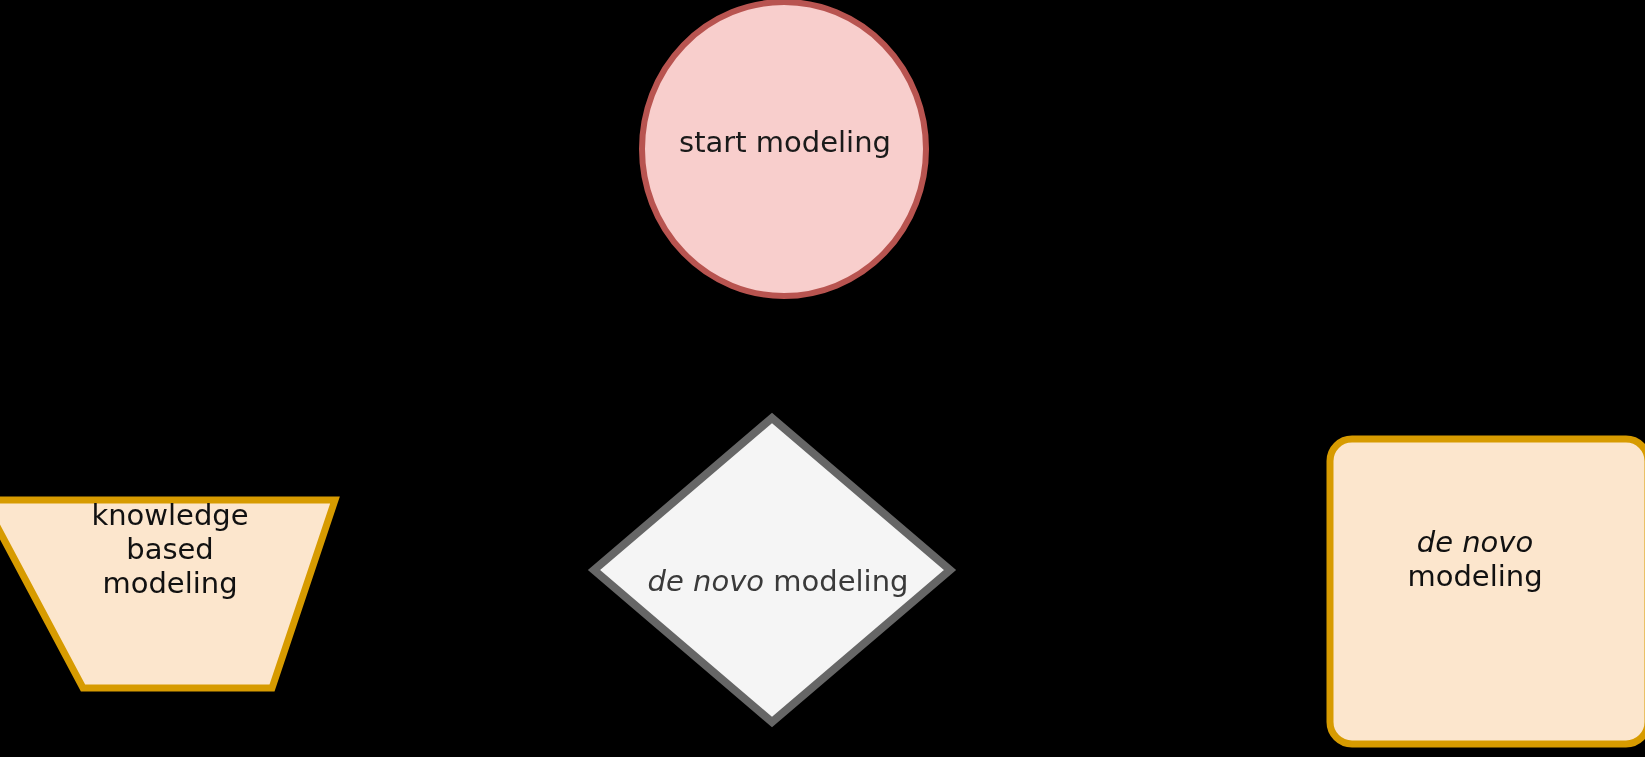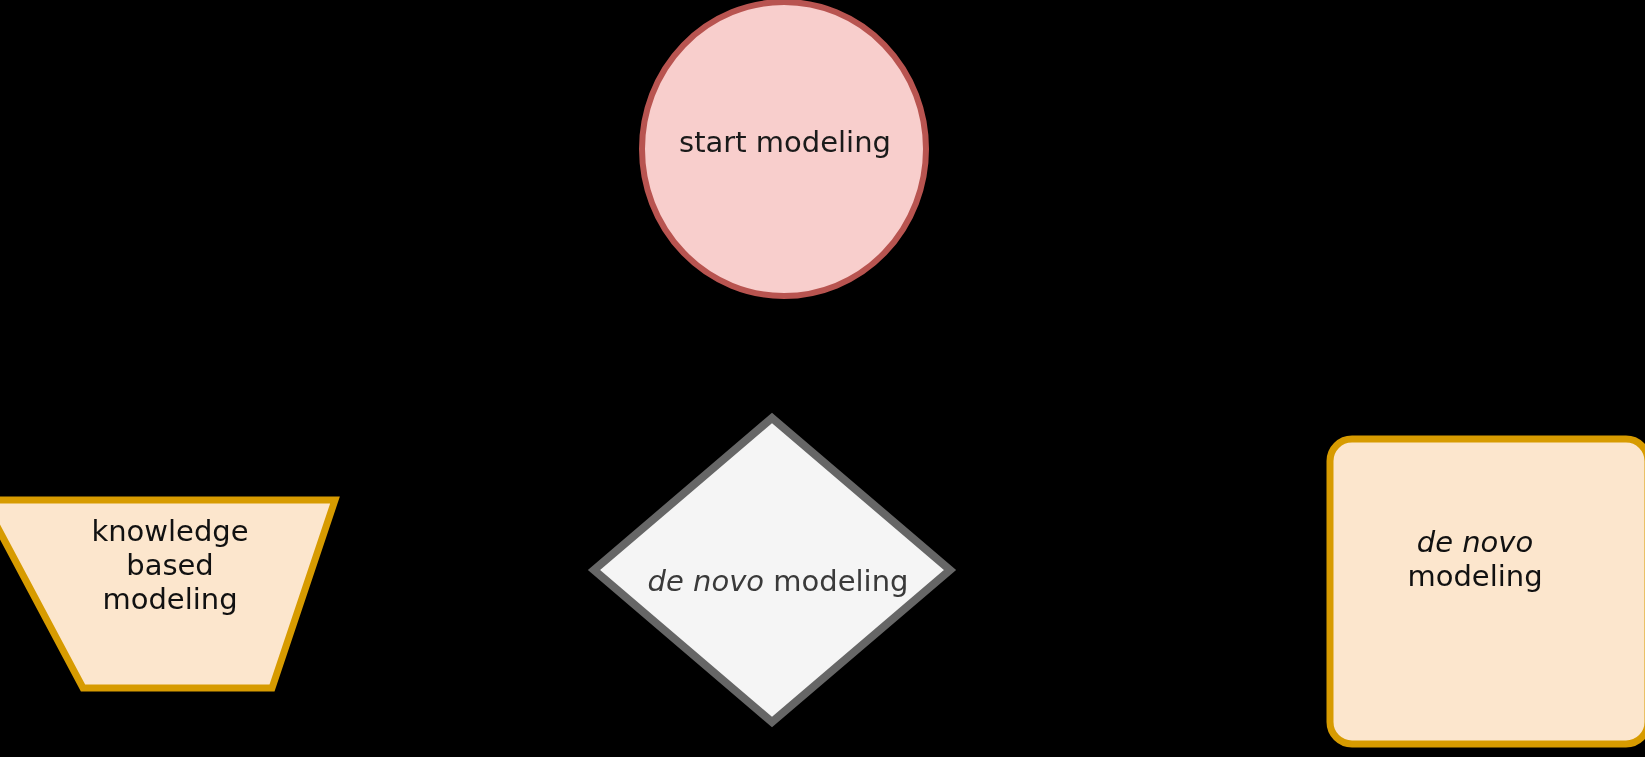--- a/index.html
+++ b/index.html
@@ -37,21 +37,21 @@
     left: 650px;
     top: 125px;
     width: 270px;
     font-size: 29px;
     color: #1a1a1a;
   }
 
   
   #kbm-label {
     left: 20px;
-    top: 514px;
+    top: 498px;
     width: 300px;
     font-size: 29px;
     color: #111111;
   }
 
   
   #diamond-label {
     left: 598px;
     top: 564px;
     width: 360px;

